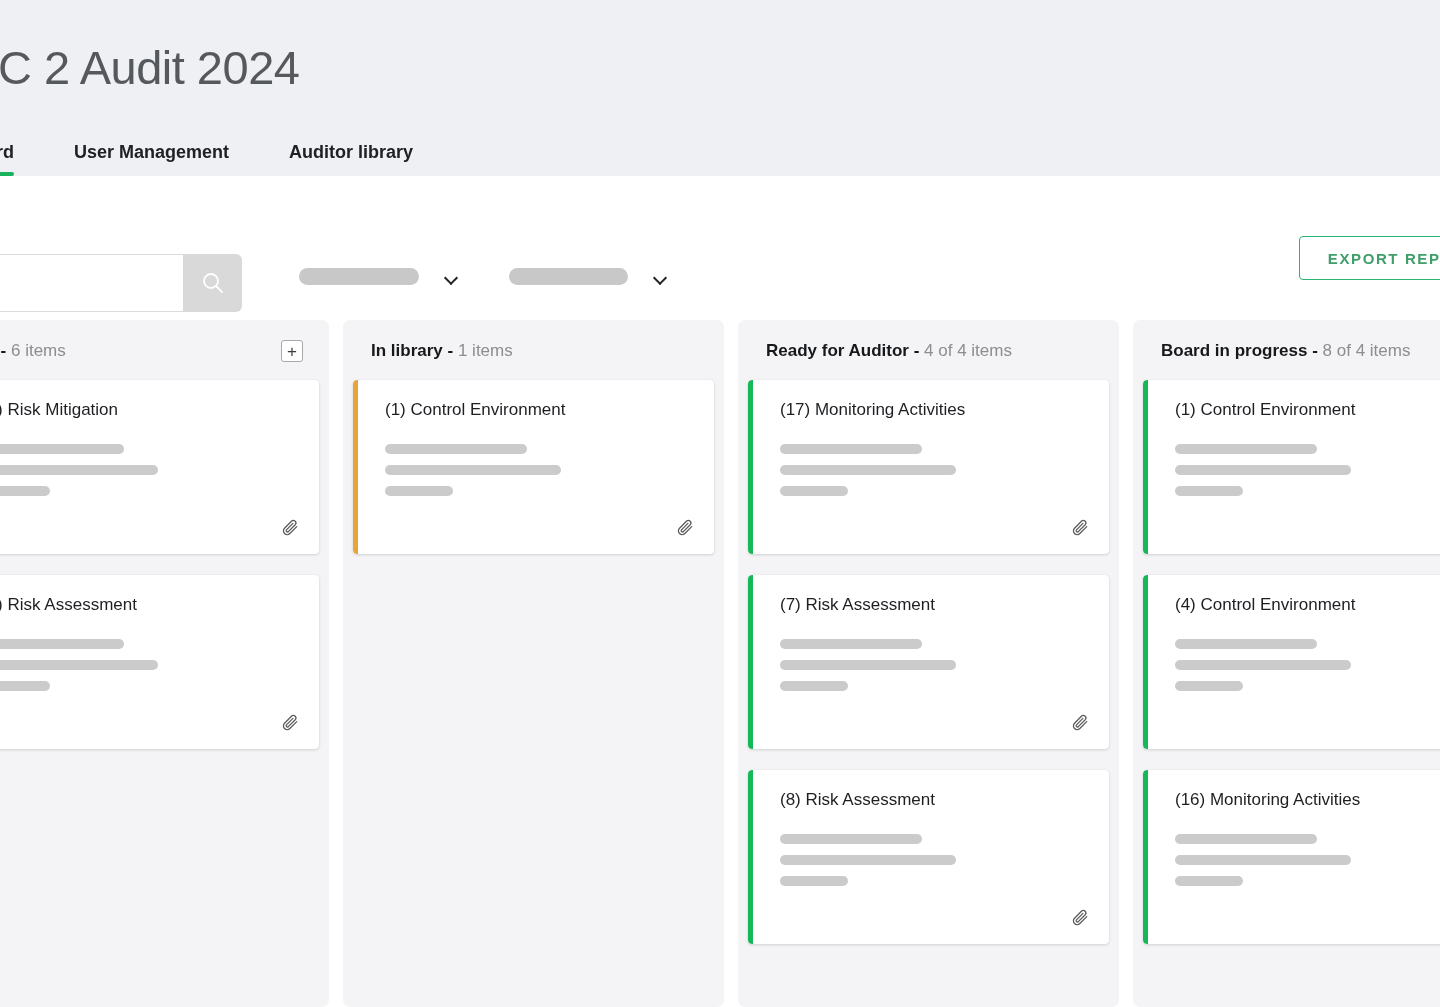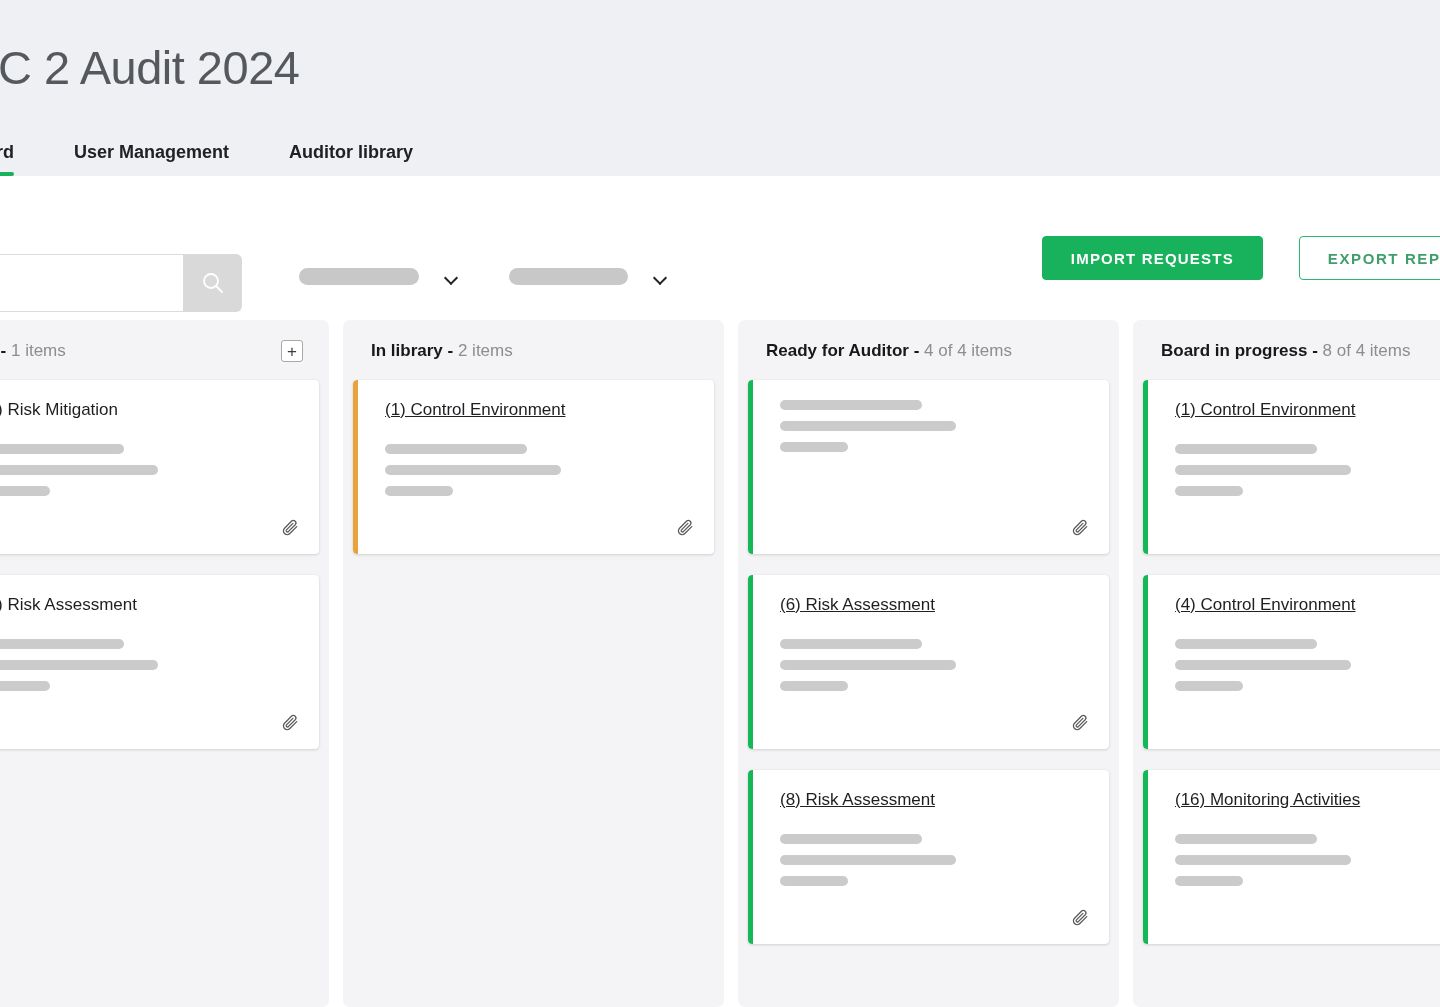--- a/index.html
+++ b/index.html
@@ -257,21 +257,21 @@
   .card {
     background: #ffffff;
     border-radius: 4px;
     height: 174px;
     position: relative;
     box-shadow: 0 1px 3px rgba(0,0,0,0.14), 0 0 1px rgba(0,0,0,0.10);
     padding: 20px 22px 0 24px;
     overflow: hidden;
   }
 
-  .card.accent { padding-left: 32px; text-decoration: underline; }
+  .card.accent { padding-left: 32px; }
 
   .card .accent-bar {
     position: absolute;
     left: 0;
     top: 0;
     bottom: 0;
     width: 5px;
     border-radius: 4px 0 0 4px;
   }
 
@@ -336,29 +336,28 @@
       <div class="filter-pill"></div>
       <div class="chev"></div>
     </div>
 
     <div class="filter f2">
       <div class="filter-pill"></div>
       <div class="chev"></div>
     </div>
 
     <div class="actions">
-      <button class="btn btn-primary">IMPORT REQUESTS</button>
       <button class="btn btn-outline">EXPORT  REPORT</button>
     </div>
   </div>
 
   <div class="board">
       <div class="column">
         <div class="col-head">
-          <div class="col-title"><b>en -</b> <span>1 items</span></div>
+          <div class="col-title"><b>en -</b> <span>6 items</span></div>
           <button class="add-btn">+</button>
         </div>
         <div class="cards">
           <div class="card">
             <div class="card-title">(9) Risk Mitigation</div>
             <div class="skeletons">
               <div class="sk w1"></div>
               <div class="sk w2"></div>
               <div class="sk w3"></div>
             </div>
@@ -374,21 +373,21 @@
               <div class="sk w3"></div>
             </div>
             <div class="clip"><svg viewBox="0 0 24 24" fill="none" stroke="#5a5a5a" stroke-width="1.7" stroke-linecap="round" stroke-linejoin="round">
                 <path d="M21 11.5l-9.2 9.2a5 5 0 0 1-7.1-7.1l9.5-9.5a3.4 3.4 0 0 1 4.8 4.8l-9.3 9.3a1.7 1.7 0 0 1-2.4-2.4l8.6-8.6"></path>
               </svg></div>
           </div>
         </div>
       </div>
       <div class="column">
         <div class="col-head">
-          <div class="col-title"><b>In library -</b> <span>2 items</span></div>
+          <div class="col-title"><b>In library -</b> <span>1 items</span></div>
         </div>
         <div class="cards">
           <div class="card accent">
             <div class="accent-bar" style="background: rgb(232, 163, 61);"></div>
             <div class="card-title">(1) Control Environment</div>
             <div class="skeletons">
               <div class="sk w1"></div>
               <div class="sk w2"></div>
               <div class="sk w3"></div>
             </div>
@@ -398,32 +397,33 @@
           </div>
         </div>
       </div>
       <div class="column">
         <div class="col-head">
           <div class="col-title"><b>Ready for Auditor -</b> <span>4 of 4 items</span></div>
         </div>
         <div class="cards">
           <div class="card accent">
             <div class="accent-bar" style="background: rgb(20, 184, 86);"></div>
-            <div class="skeletons">
-              <div class="sk w1"></div>
-              <div class="sk w2"></div>
-              <div class="sk w3"></div>
-            </div>
-            <div class="clip"><svg viewBox="0 0 24 24" fill="none" stroke="#5a5a5a" stroke-width="1.7" stroke-linecap="round" stroke-linejoin="round">
-                <path d="M21 11.5l-9.2 9.2a5 5 0 0 1-7.1-7.1l9.5-9.5a3.4 3.4 0 0 1 4.8 4.8l-9.3 9.3a1.7 1.7 0 0 1-2.4-2.4l8.6-8.6"></path>
-              </svg></div>
-          </div>
-          <div class="card accent">
-            <div class="accent-bar" style="background: rgb(20, 184, 86);"></div>
-            <div class="card-title">(6) Risk Assessment</div>
+            <div class="card-title">(17) Monitoring Activities</div>
+            <div class="skeletons">
+              <div class="sk w1"></div>
+              <div class="sk w2"></div>
+              <div class="sk w3"></div>
+            </div>
+            <div class="clip"><svg viewBox="0 0 24 24" fill="none" stroke="#5a5a5a" stroke-width="1.7" stroke-linecap="round" stroke-linejoin="round">
+                <path d="M21 11.5l-9.2 9.2a5 5 0 0 1-7.1-7.1l9.5-9.5a3.4 3.4 0 0 1 4.8 4.8l-9.3 9.3a1.7 1.7 0 0 1-2.4-2.4l8.6-8.6"></path>
+              </svg></div>
+          </div>
+          <div class="card accent">
+            <div class="accent-bar" style="background: rgb(20, 184, 86);"></div>
+            <div class="card-title">(7) Risk Assessment</div>
             <div class="skeletons">
               <div class="sk w1"></div>
               <div class="sk w2"></div>
               <div class="sk w3"></div>
             </div>
             <div class="clip"><svg viewBox="0 0 24 24" fill="none" stroke="#5a5a5a" stroke-width="1.7" stroke-linecap="round" stroke-linejoin="round">
                 <path d="M21 11.5l-9.2 9.2a5 5 0 0 1-7.1-7.1l9.5-9.5a3.4 3.4 0 0 1 4.8 4.8l-9.3 9.3a1.7 1.7 0 0 1-2.4-2.4l8.6-8.6"></path>
               </svg></div>
           </div>
           <div class="card accent">

